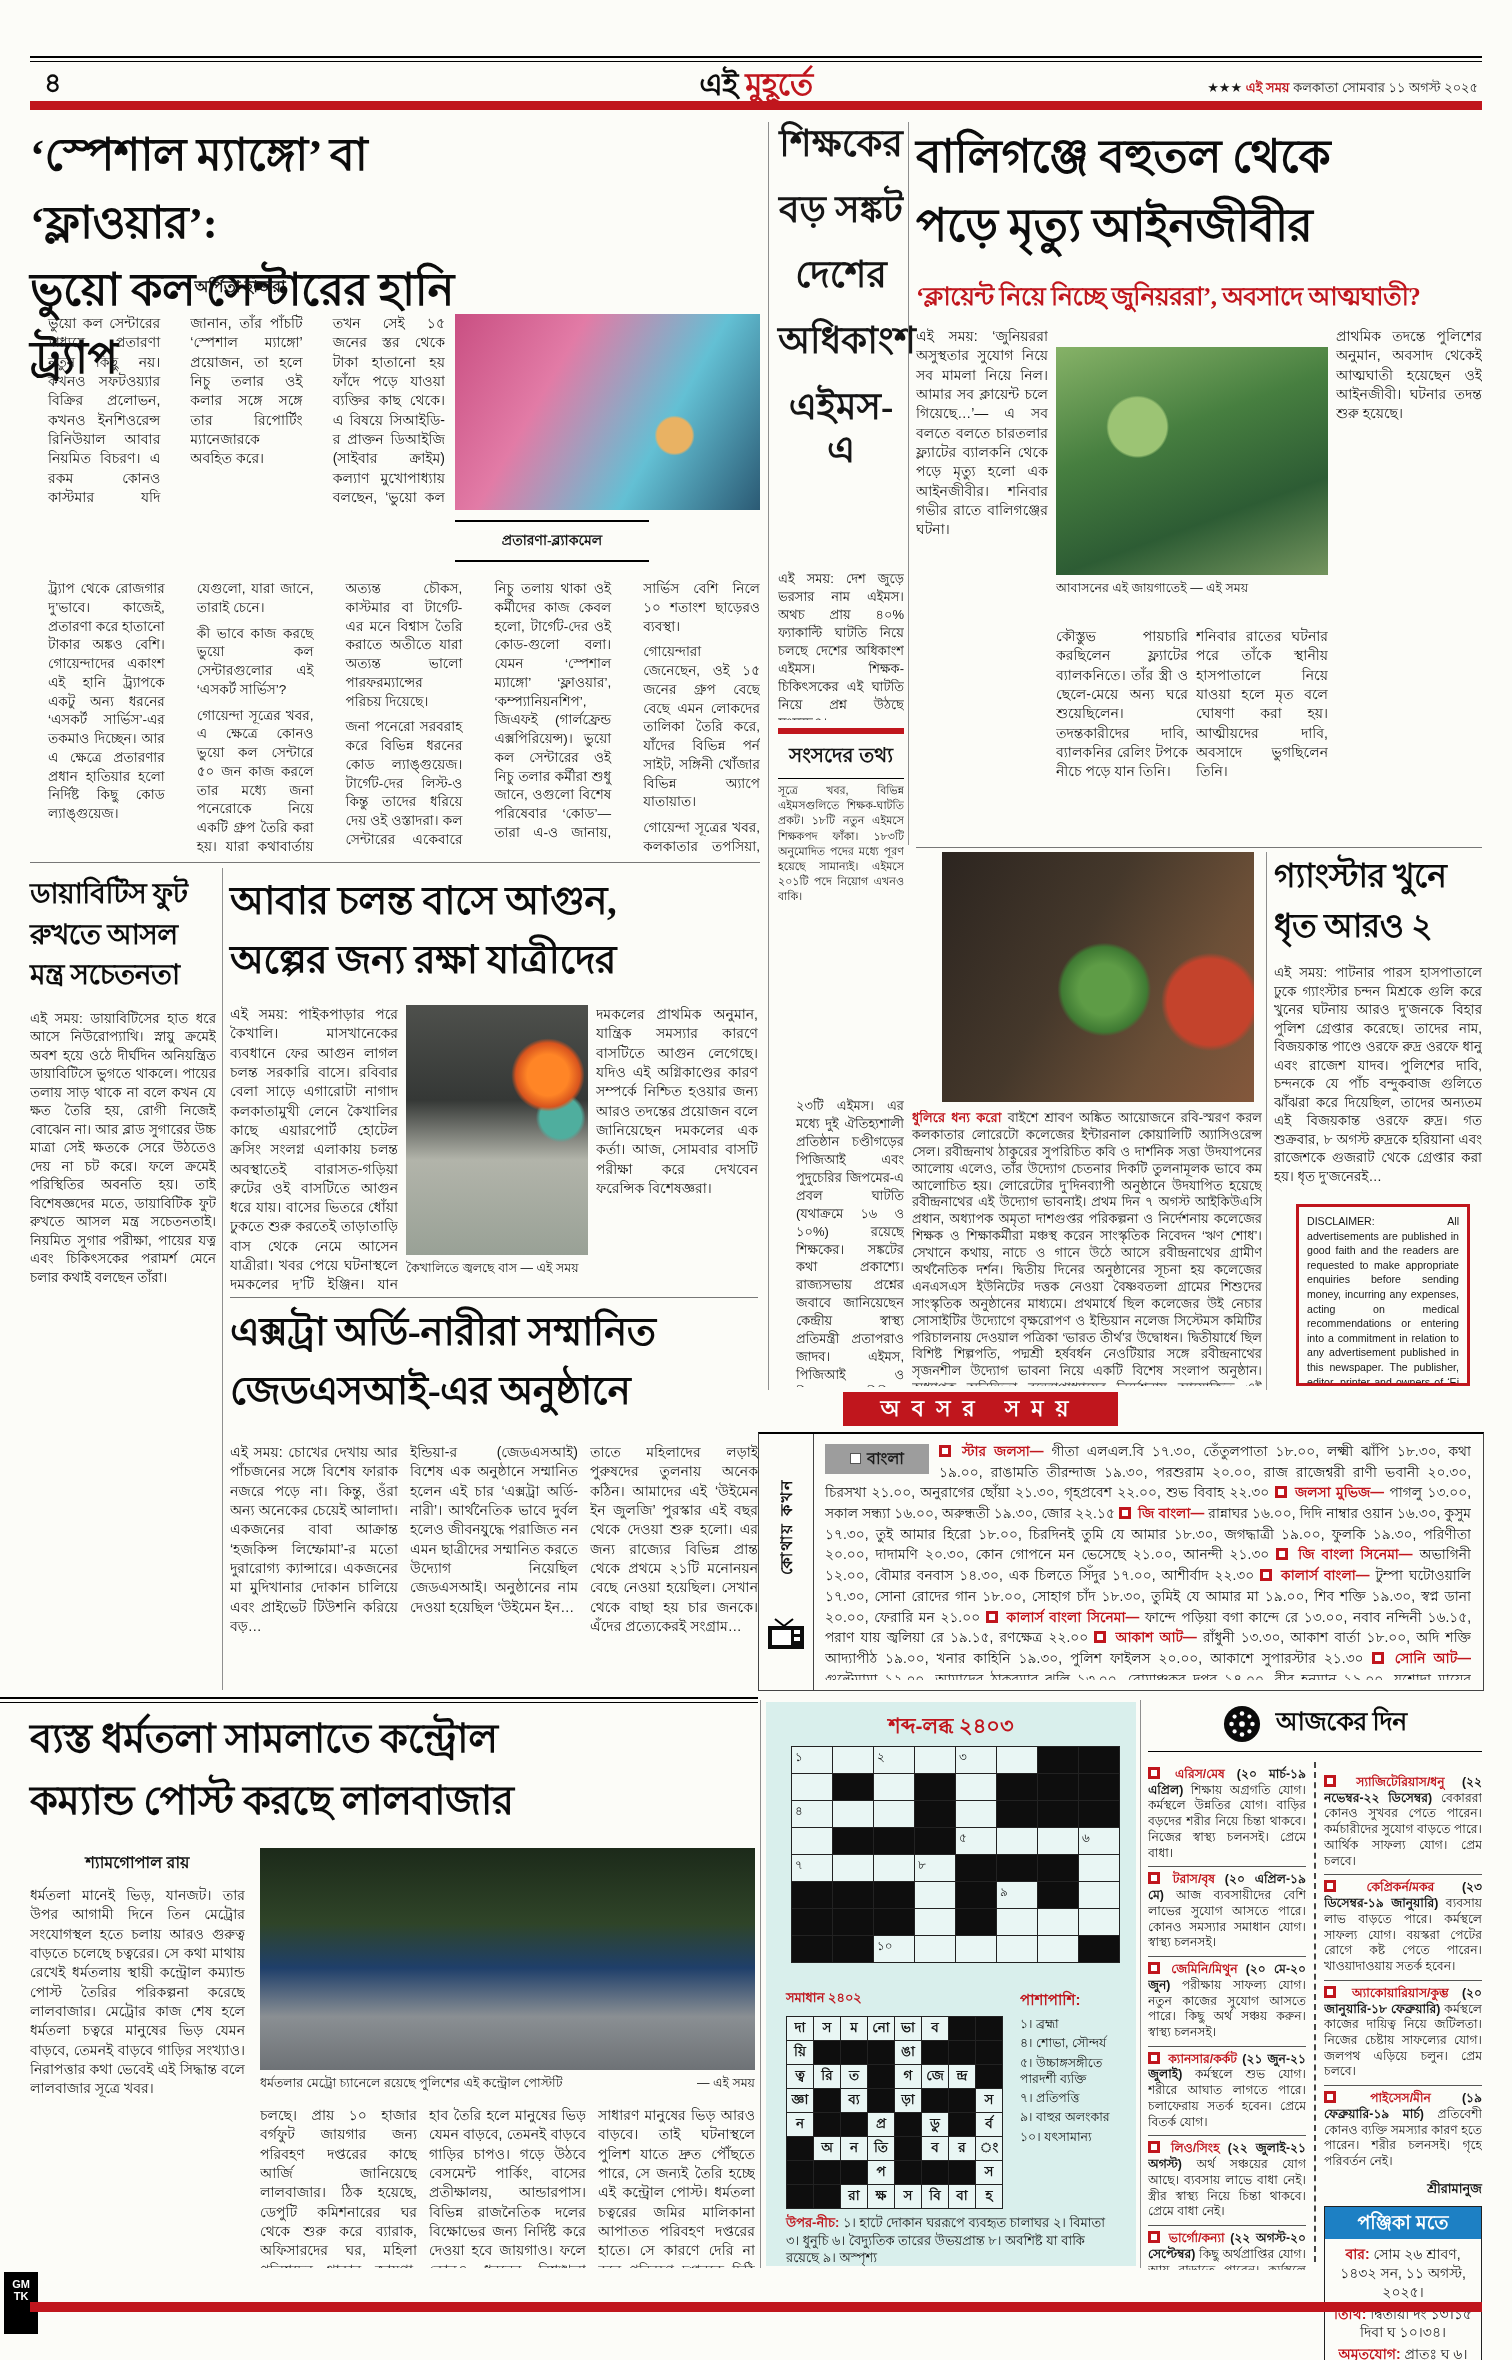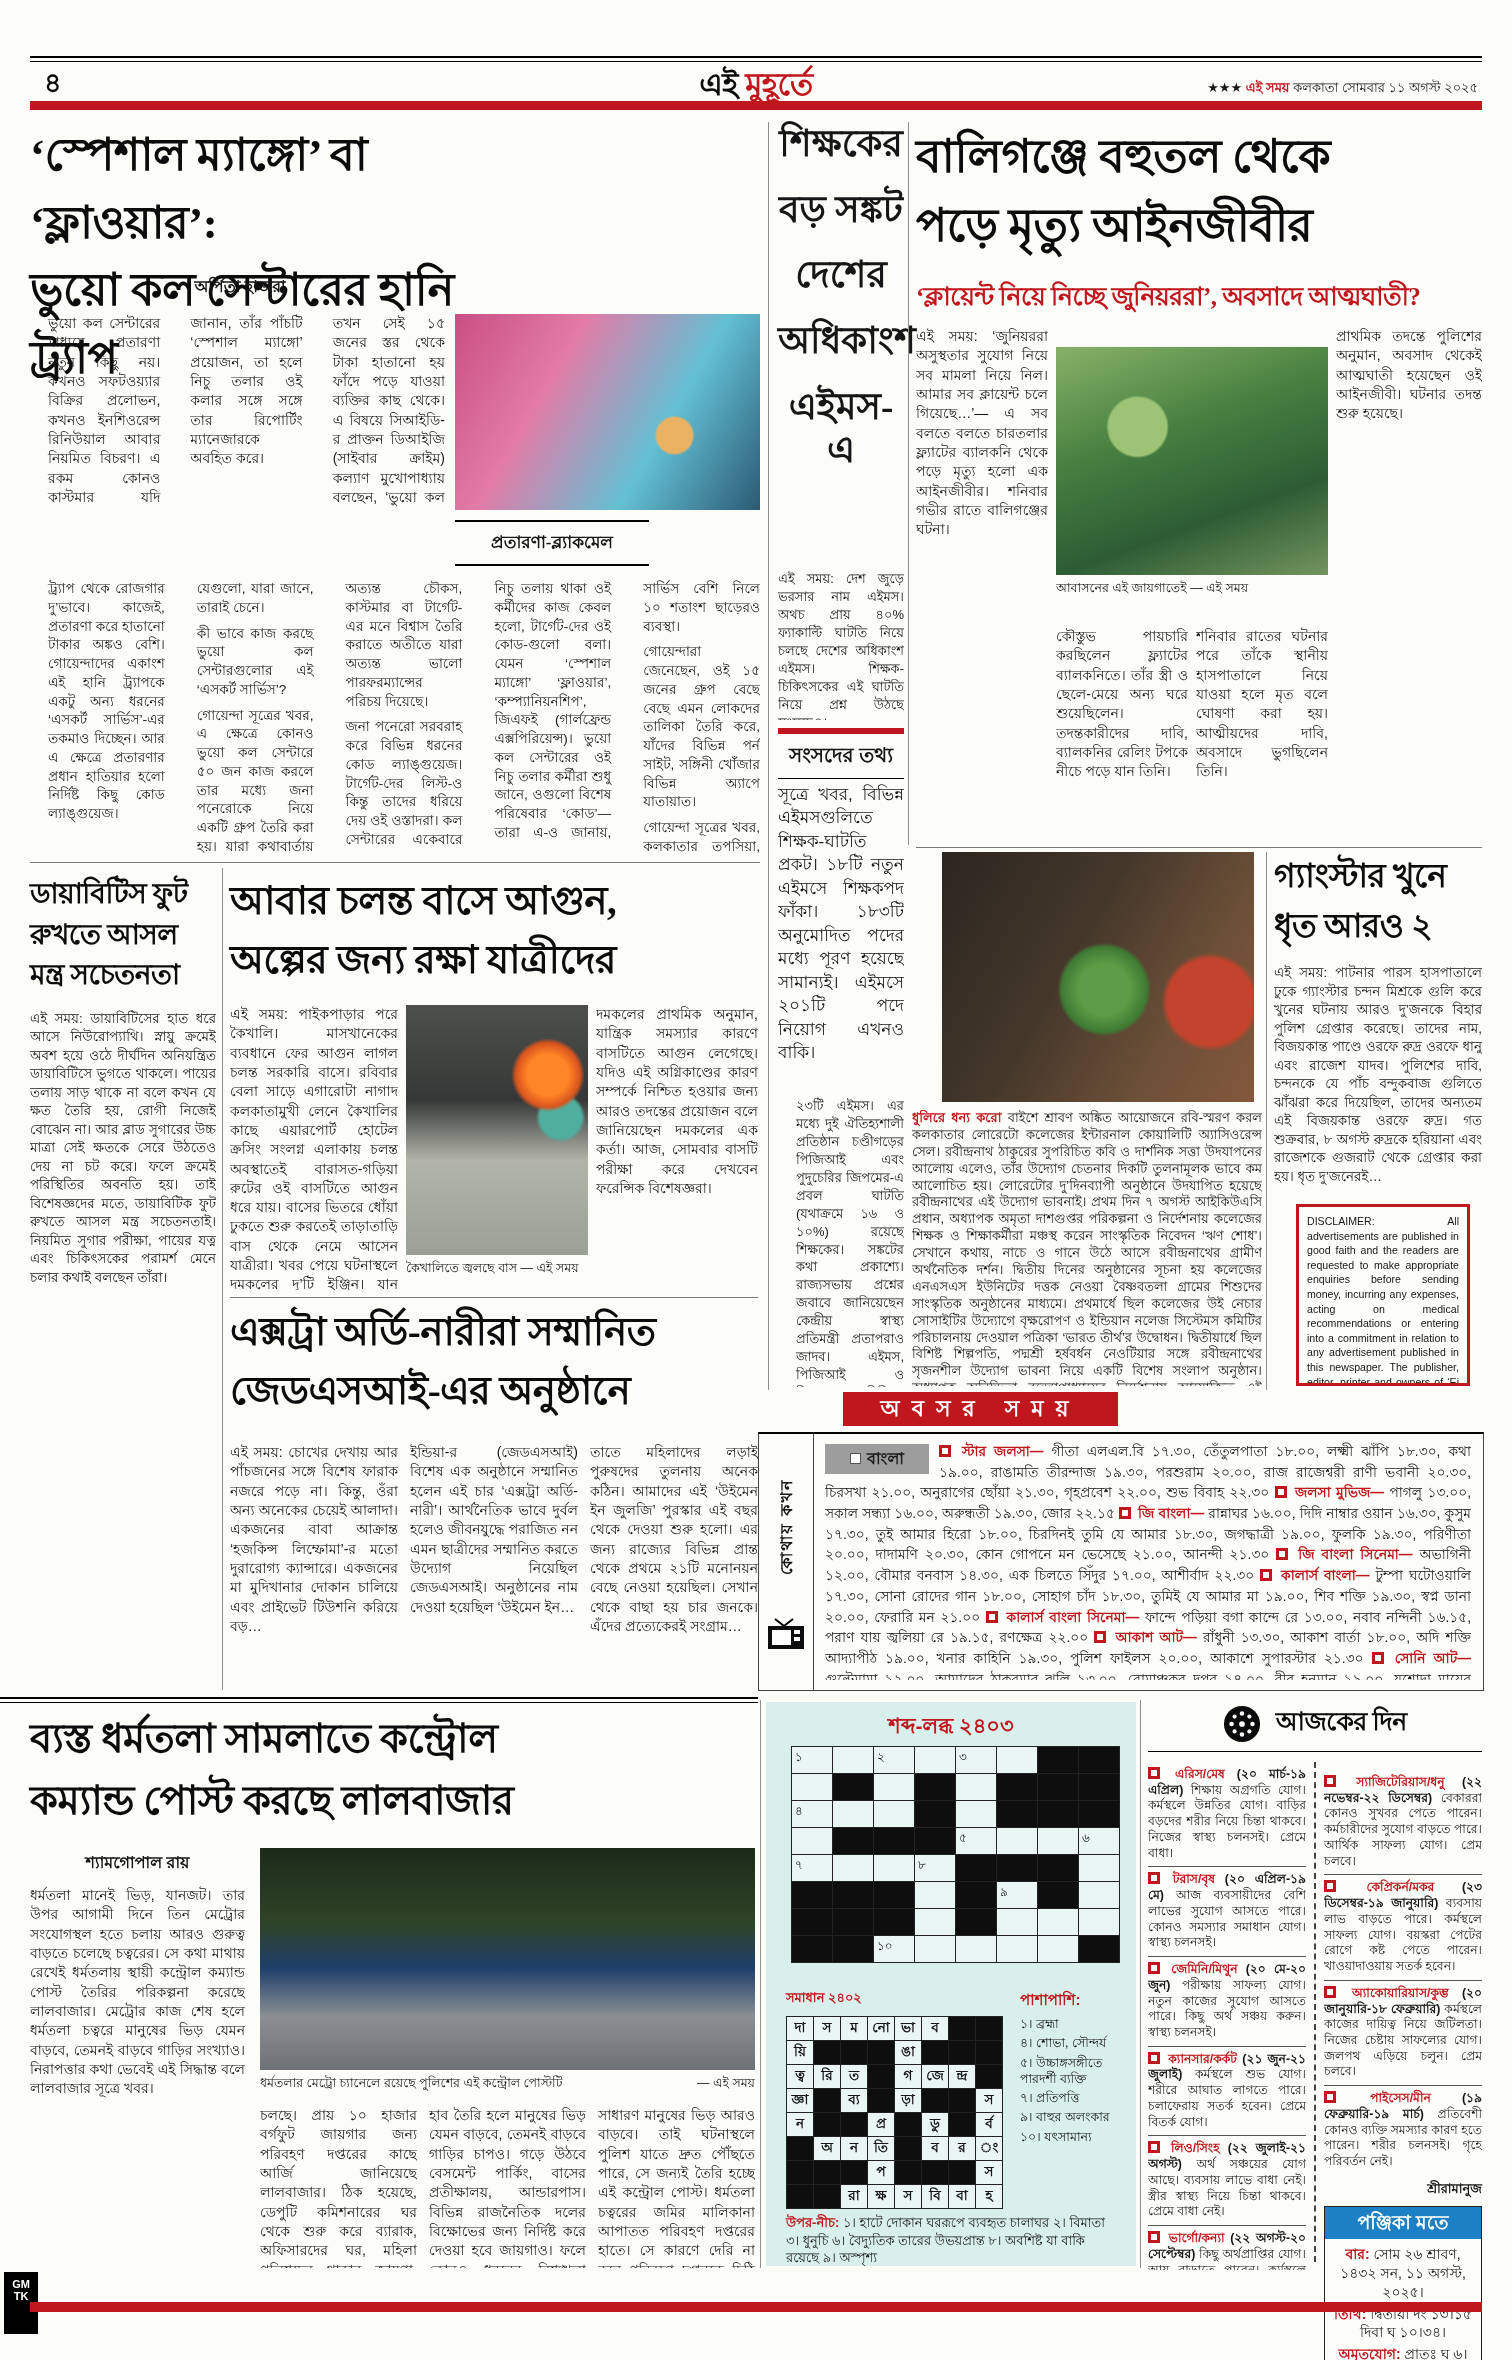--- a/index.html
+++ b/index.html
@@ -22,21 +22,21 @@
   .ph-bally{background:radial-gradient(circle at 30% 35%,#9cc474 12%,rgba(0,0,0,0) 13%),
             linear-gradient(160deg,#86b267 0%,#477f40 38%,#2d5c34 70%,#74945e 100%)}
   .ph-bus{background:radial-gradient(circle at 78% 28%,#ff8526 9%,#d8541e 14%,rgba(0,0,0,0) 16%),
           radial-gradient(circle at 85% 45%,#4fae9e 10%,rgba(0,0,0,0) 12%),
           linear-gradient(180deg,#4e504c 0%,#353836 38%,#b2b4aa 62%,#99a196 100%)}
   .ph-plant{background:radial-gradient(circle at 52% 55%,#5e9c46 12%,#3f7a33 20%,rgba(0,0,0,0) 22%),
             radial-gradient(circle at 86% 60%,#c4432c 14%,rgba(0,0,0,0) 16%),
             linear-gradient(120deg,#2c2520 0%,#45382b 42%,#6b4f37 72%,#84583c 100%)}
   .ph-dharm{background:linear-gradient(180deg,#1c2a1a 0%,#2f4428 34%,#1f3f6a 54%,#8a8f93 76%,#6e7276 100%)}
   .subheadbox{border-top:2px solid #000;border-bottom:2px solid #000;text-align:center;
-              font-weight:bold;font-size:17px;padding:7px 2px;font-family:"Liberation Serif",serif}
+              font-weight:bold;font-size:14px;padding:7px 2px;font-family:"Liberation Serif",serif}
   .stackline{font-family:"Liberation Serif","DejaVu Serif",serif;font-weight:700;font-size:37px;
              line-height:1.18;margin-bottom:22px;text-align:center}
   .infobox{border-top:6px solid var(--accent)}
   .infobox h4{margin:6px 0 4px 0;text-align:center;font-size:20px;border-bottom:1px solid #000;padding-bottom:5px}
   .chip{display:inline-block;width:6px;height:6px;background:#fff;border:3px solid var(--accent);margin-right:3px;vertical-align:-1px}
   .chname{color:var(--accent);font-weight:bold}
   .xgrid{border-collapse:collapse}
   .xgrid td{border:1px solid #222;background:#e9f6f4;font-size:12px;vertical-align:top;padding:1px 0 0 3px}
   .puz td{width:37px;height:25px}
   .sol td{width:26px;height:22px;text-align:center;font-weight:bold;font-size:13.5px;padding:0}
@@ -103,21 +103,21 @@
     <div>
       <div class="stackline">শিক্ষকের</div>
       <div class="stackline">বড় সঙ্কট</div>
       <div class="stackline">দেশের</div>
       <div class="stackline">অধিকাংশ</div>
       <div class="stackline">এইমস-এ</div>
     </div>
     <div class="abs body" style="left:0;top:448px;width:126px;height:150px;font-size:13px">এই সময়: দেশ জুড়ে ভরসার নাম এইমস। অথচ প্রায় ৪০% ফ্যাকাল্টি ঘাটতি নিয়ে চলছে দেশের অধিকাংশ এইমস। শিক্ষক-চিকিৎসকের এই ঘাটতি নিয়ে প্রশ্ন উঠছে সংসদেও।</div>
     <div class="abs infobox" style="left:0;top:606px;width:126px;height:356px">
       <h4>সংসদের তথ্য</h4>
-      <div class="body" style="font-size:17px;height:290px">সূত্রে খবর, বিভিন্ন এইমসগুলিতে শিক্ষক-ঘাটতি প্রকট। ১৮টি নতুন এইমসে শিক্ষকপদ ফাঁকা। ১৮৩টি অনুমোদিত পদের মধ্যে পূরণ হয়েছে সামান্যই। এইমসে ২০১টি পদে নিয়োগ এখনও বাকি।</div>
+      <div class="body" style="font-size:11px;height:290px">সূত্রে খবর, বিভিন্ন এইমসগুলিতে শিক্ষক-ঘাটতি প্রকট। ১৮টি নতুন এইমসে শিক্ষকপদ ফাঁকা। ১৮৩টি অনুমোদিত পদের মধ্যে পূরণ হয়েছে সামান্যই। এইমসে ২০১টি পদে নিয়োগ এখনও বাকি।</div>
     </div>
     <div class="abs body" style="left:0;top:975px;width:126px;height:290px;font-size:13px">
       <p>২৩টি এইমস। এর মধ্যে দুই ঐতিহ্যশালী প্রতিষ্ঠান চণ্ডীগড়ের পিজিআই এবং পুদুচেরির জিপমের-এ প্রবল ঘাটতি (যথাক্রমে ১৬ ও ১০%) রয়েছে শিক্ষকের। সঙ্কটের কথা প্রকাশ্যে। রাজ্যসভায় প্রশ্নের জবাবে জানিয়েছেন কেন্দ্রীয় স্বাস্থ্য প্রতিমন্ত্রী প্রতাপরাও জাদব। এইমস, পিজিআই ও জিপমের মিলিয়ে মোট কয়েক হাজার শিক্ষকপদ শূন্য। সব মিলিয়ে এই ২৫ প্রতিষ্ঠানে অশিক্ষক পদ খালি অন্তত ২২ হাজার।</p>
 
     </div>
   </div>
   <div class="abs vdiv" style="left:908px;top:122px;height:723px"></div>
 
   <div class="abs" style="left:916px;top:122px;width:566px;height:723px">
     <div class="hl" style="font-size:46px;line-height:1.5">

